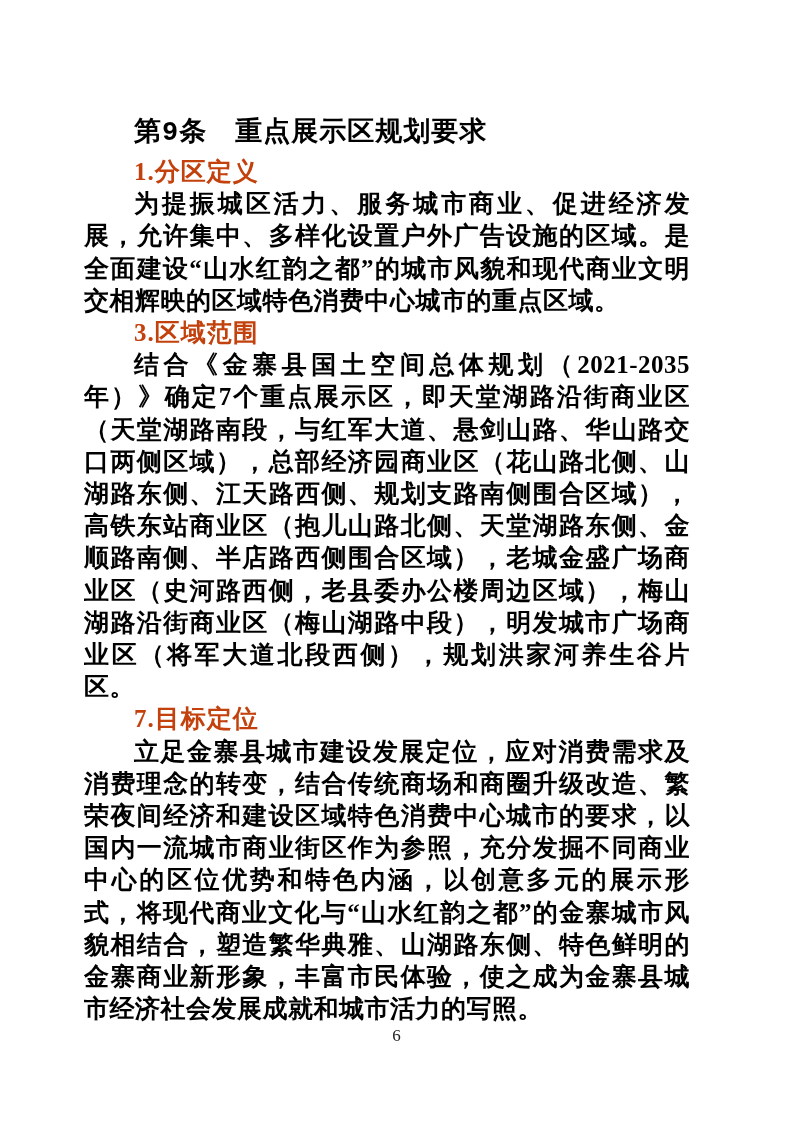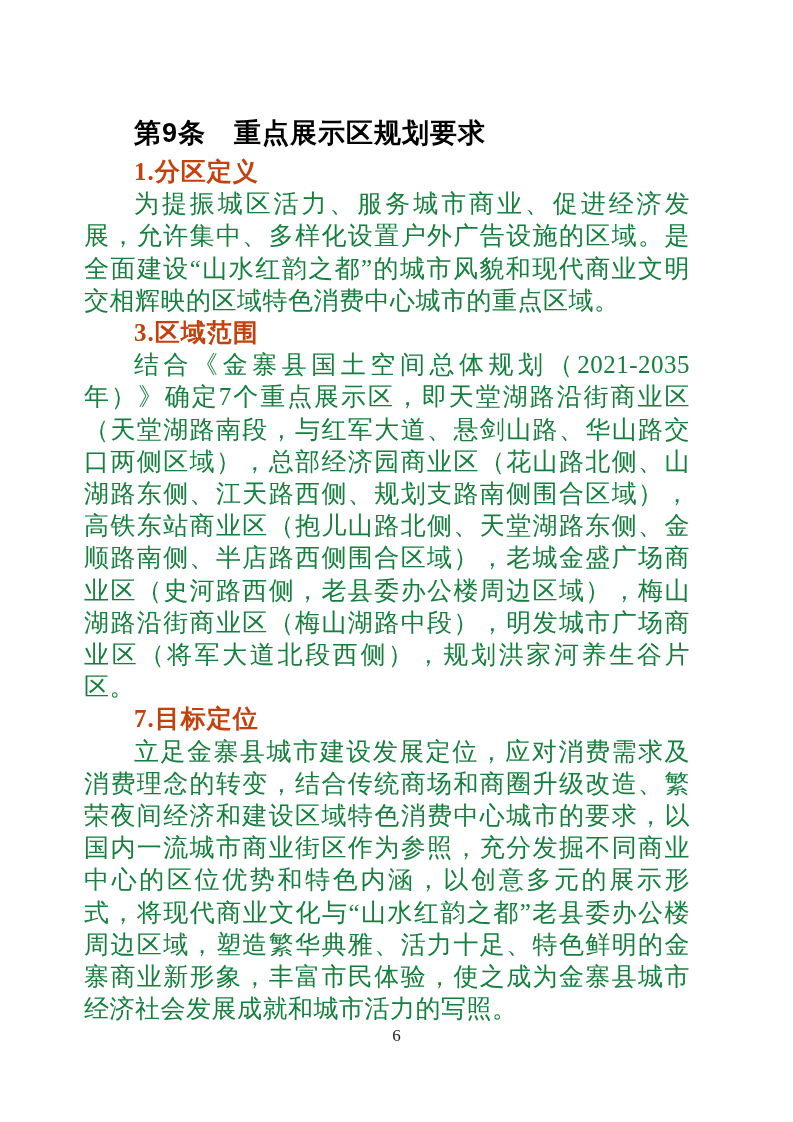--- a/index.html
+++ b/index.html
@@ -17,21 +17,21 @@
   }
   .content {
     position: absolute;
     left: 84px;
     top: 116px;
     width: 606px;
     height: 908px;
     overflow: hidden;
   }
   .doc-title {
-    font-family: Liberation Sans, sans-serif;
+    font-family: Liberation Mono, monospace;
     font-size: 27px;
     font-weight: 700;
     color: #000000;
     margin: 0 0 6px 0;
     padding-left: 50px;
     line-height: 34px;
     letter-spacing: 1px;
     white-space: nowrap;
   }
   .sec-heading {
@@ -40,22 +40,22 @@
     font-weight: 700;
     color: #c2410c;
     margin: 0;
     padding-left: 50px;
     line-height: 32.2px;
     letter-spacing: 1px;
   }
   .body-para {
     font-family: "Liberation Serif", serif;
     font-size: 25px;
-    font-weight: 400;
-    color: #15803d;
+    font-weight: 700;
+    color: #000000;
     margin: 0;
     line-height: 32.2px;
     text-align: justify;
     text-indent: 2em;
     letter-spacing: 0.5px;
   }
   .page-number {
     position: absolute;
     top: 1026px;
     left: 0;
@@ -79,19 +79,19 @@
       <p class="body-para">为提振城区活力、服务城市商业、促进经济发展，允许集中、多样化设置户外广告设施的区域。是全面建设“山水红韵之都”的城市风貌和现代商业文明交相辉映的区域特色消费中心城市的重点区域。</p>
     </section>
 
     <section>
       <h2 class="sec-heading">3.区域范围</h2>
       <p class="body-para">结合《金寨县国土空间总体规划（2021-2035年）》确定7个重点展示区，即天堂湖路沿街商业区（天堂湖路南段，与红军大道、悬剑山路、华山路交口两侧区域），总部经济园商业区（花山路北侧、山湖路东侧、江天路西侧、规划支路南侧围合区域），高铁东站商业区（抱儿山路北侧、天堂湖路东侧、金顺路南侧、半店路西侧围合区域），老城金盛广场商业区（史河路西侧，老县委办公楼周边区域），梅山湖路沿街商业区（梅山湖路中段），明发城市广场商业区（将军大道北段西侧），规划洪家河养生谷片区。</p>
     </section>
 
     <section>
       <h2 class="sec-heading">7.目标定位</h2>
-      <p class="body-para">立足金寨县城市建设发展定位，应对消费需求及消费理念的转变，结合传统商场和商圈升级改造、繁荣夜间经济和建设区域特色消费中心城市的要求，以国内一流城市商业街区作为参照，充分发掘不同商业中心的区位优势和特色内涵，以创意多元的展示形式，将现代商业文化与“山水红韵之都”老县委办公楼周边区域，塑造繁华典雅、活力十足、特色鲜明的金寨商业新形象，丰富市民体验，使之成为金寨县城市经济社会发展成就和城市活力的写照。</p>
+      <p class="body-para">立足金寨县城市建设发展定位，应对消费需求及消费理念的转变，结合传统商场和商圈升级改造、繁荣夜间经济和建设区域特色消费中心城市的要求，以国内一流城市商业街区作为参照，充分发掘不同商业中心的区位优势和特色内涵，以创意多元的展示形式，将现代商业文化与“山水红韵之都”的金寨城市风貌相结合，塑造繁华典雅、山湖路东侧、特色鲜明的金寨商业新形象，丰富市民体验，使之成为金寨县城市经济社会发展成就和城市活力的写照。</p>
     </section>
 
   </div>
 
   <div class="page-number">6</div>
 </div>
 
 </body></html>

